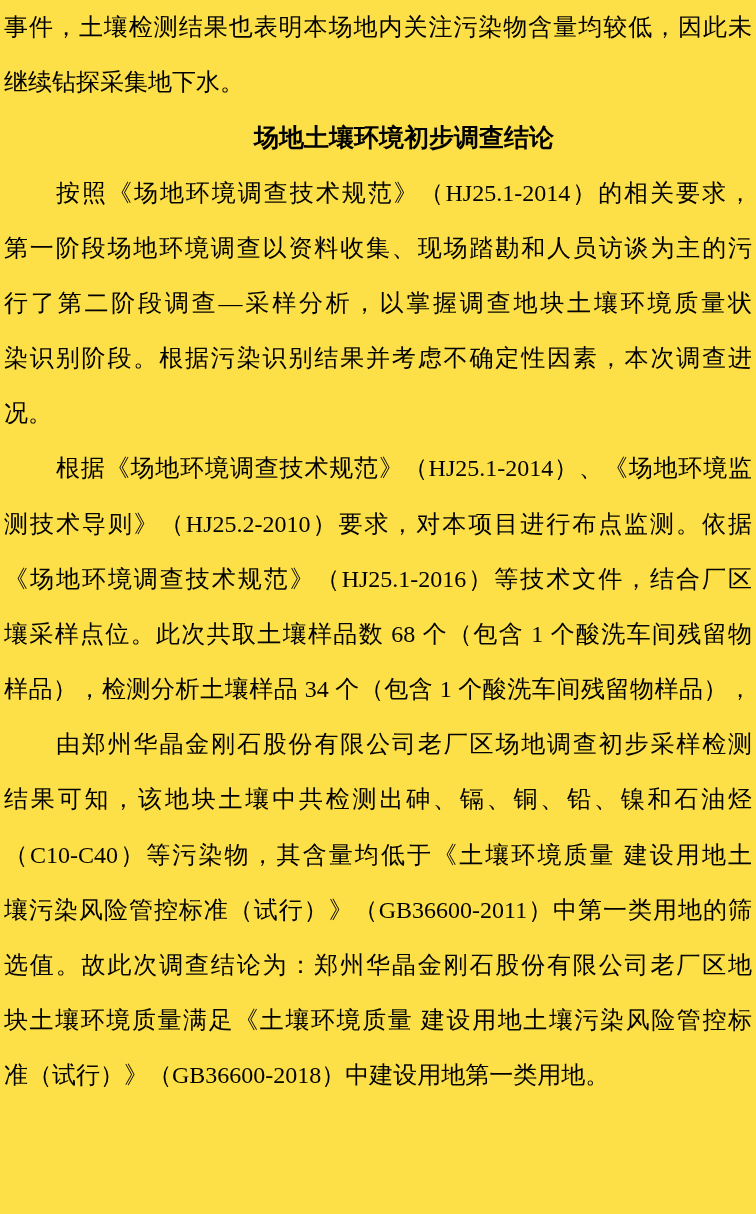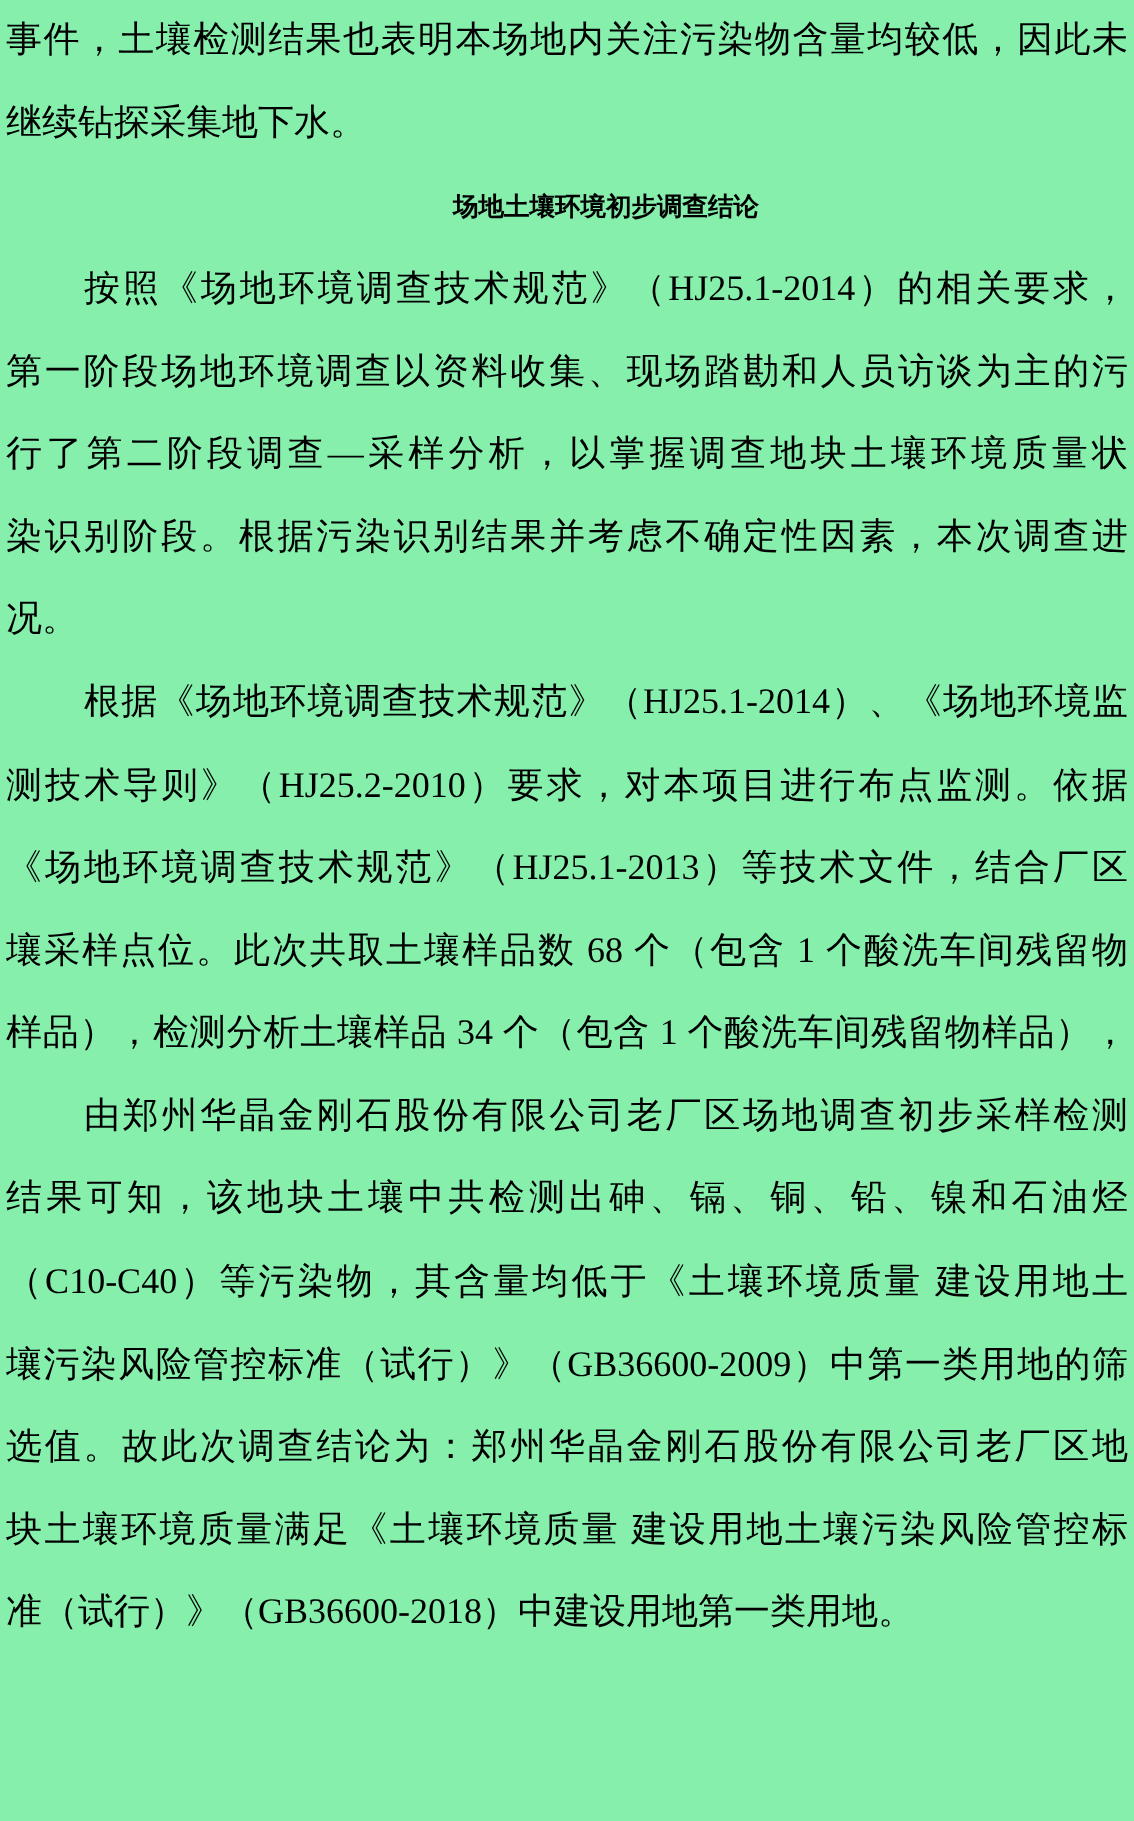--- a/index.html
+++ b/index.html
@@ -2,21 +2,21 @@
 <html><head>
 <meta charset="utf-8">
 <style>
   html, body { margin: 0; padding: 0; background: #ffffff; }
   .page {
     position: relative;
     width: 756px;
     height: 1214px;
     box-sizing: border-box;
     padding: 0 4px 0 4px;
-    background: #86efac;
+    background: #fde047;
     color: #000000;
     font-family: "Liberation Serif", "DejaVu Serif", serif;
     overflow: hidden;
   }
   .para { margin: 0; padding: 0; }
   .ln {
     height: 55.18px;
     line-height: 55.18px;
     font-size: 24px;
     text-align: justify;
@@ -26,21 +26,21 @@
   }
   .ln.last {
     text-align: center;
     text-align-last: left;
   }
   .ln.indent {
     text-indent: 52px;
   }
   .ln.heading {
     font-weight: bold;
-    font-size: 17px;
+    font-size: 25px;
     text-align: right;
     text-align-last: center;
     text-indent: 52px;
   }
 </style>
 </head>
 <body>
 
 <div class="page">
 
@@ -57,28 +57,28 @@
     <div class="ln indent">按照《场地环境调查技术规范》（HJ25.1-2014）的相关要求，</div>
     <div class="ln">第一阶段场地环境调查以资料收集、现场踏勘和人员访谈为主的污</div>
     <div class="ln">行了第二阶段调查—采样分析，以掌握调查地块土壤环境质量状</div>
     <div class="ln">染识别阶段。根据污染识别结果并考虑不确定性因素，本次调查进</div>
     <div class="ln last">况。</div>
   </div>
 
   <div class="para">
     <div class="ln indent">根据《场地环境调查技术规范》（HJ25.1-2014）、《场地环境监</div>
     <div class="ln">测技术导则》（HJ25.2-2010）要求，对本项目进行布点监测。依据</div>
-    <div class="ln">《场地环境调查技术规范》（HJ25.1-2013）等技术文件，结合厂区</div>
+    <div class="ln">《场地环境调查技术规范》（HJ25.1-2016）等技术文件，结合厂区</div>
     <div class="ln">壤采样点位。此次共取土壤样品数 68 个（包含 1 个酸洗车间残留物</div>
     <div class="ln">样品），检测分析土壤样品 34 个（包含 1 个酸洗车间残留物样品），</div>
   </div>
 
   <div class="para">
     <div class="ln indent">由郑州华晶金刚石股份有限公司老厂区场地调查初步采样检测</div>
     <div class="ln">结果可知，该地块土壤中共检测出砷、镉、铜、铅、镍和石油烃</div>
     <div class="ln">（C10-C40）等污染物，其含量均低于《土壤环境质量 建设用地土</div>
-    <div class="ln">壤污染风险管控标准（试行）》（GB36600-2009）中第一类用地的筛</div>
+    <div class="ln">壤污染风险管控标准（试行）》（GB36600-2011）中第一类用地的筛</div>
     <div class="ln">选值。故此次调查结论为：郑州华晶金刚石股份有限公司老厂区地</div>
     <div class="ln">块土壤环境质量满足《土壤环境质量 建设用地土壤污染风险管控标</div>
     <div class="ln last">准（试行）》（GB36600-2018）中建设用地第一类用地。</div>
   </div>
 
 </div>
 
 </body></html>

